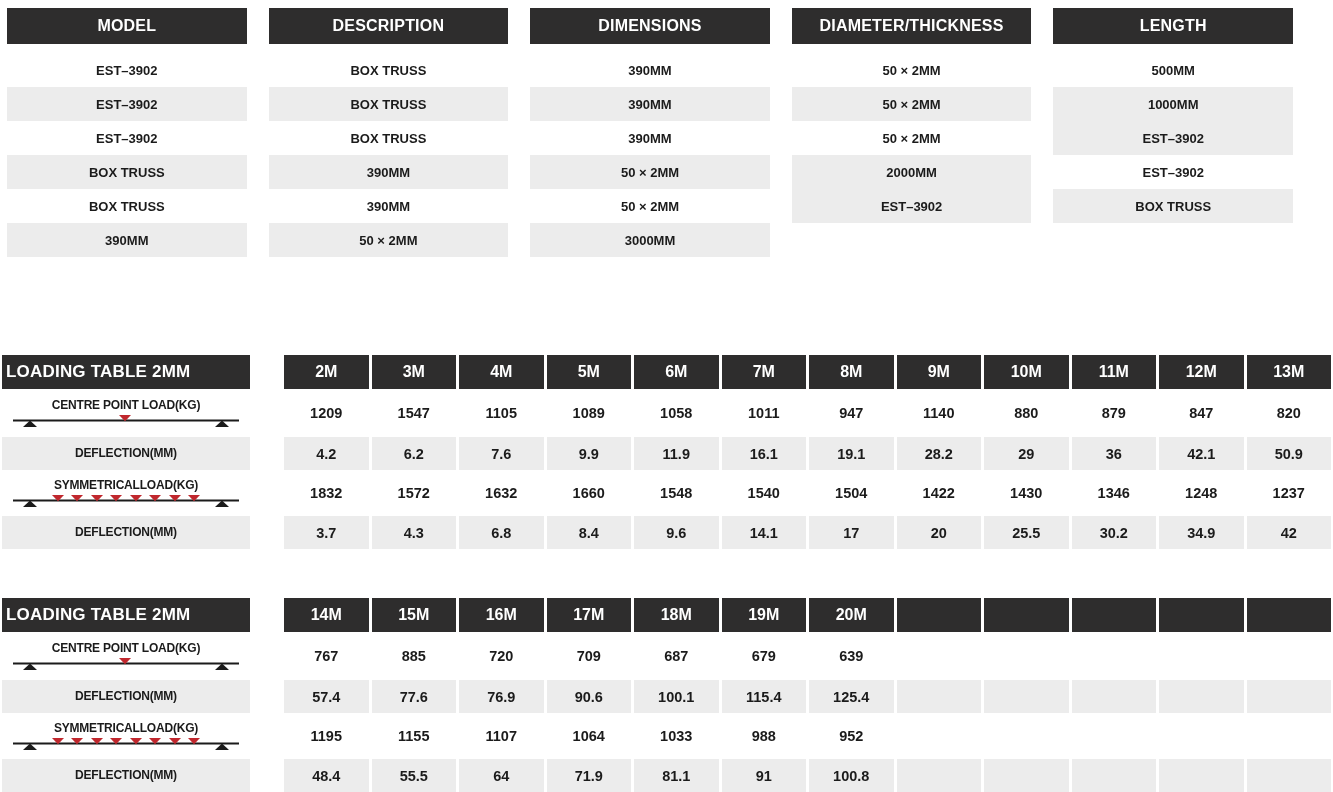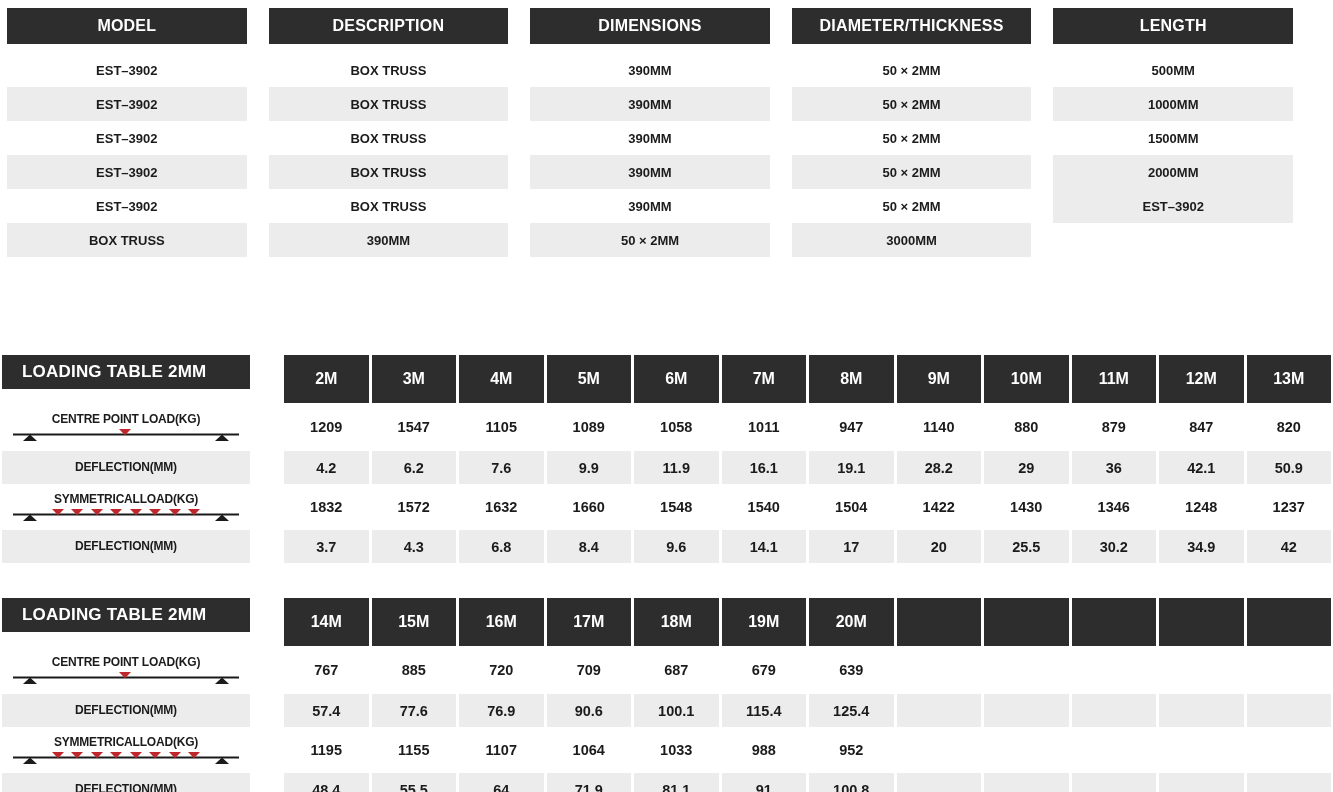--- a/index.html
+++ b/index.html
@@ -42,24 +42,24 @@
     position:absolute;left:2px;width:1329px;
     display:grid;
     grid-template-columns:248px 28px repeat(12,1fr);
     column-gap:3px;row-gap:2px;
   }
   #loading-table-0{top:355px;}
   #loading-table-1{top:598px;}
   .lt-title{
     height:34px;background:var(--header-bg);color:var(--header-text);
     display:flex;align-items:center;
-    padding-left:20px;font-size:17px;letter-spacing:.2px;
+    padding-left:4px;font-size:17px;letter-spacing:.2px;
   }
   .lt-h{
-    height:48px;background:var(--header-bg);color:var(--header-text);
+    height:34px;background:var(--header-bg);color:var(--header-text);
     display:flex;align-items:center;justify-content:center;font-size:16px;
   }
   .lt-spacer{background:transparent;}
   .lt-label{
     display:flex;flex-direction:column;align-items:center;justify-content:center;
     font-size:12px;letter-spacing:-.2px;text-align:center;line-height:1.05;
   }
   .lt-label svg{display:block;margin-top:2px;}
   .lt-val{
     display:flex;align-items:center;justify-content:center;font-size:14.5px;
@@ -87,21 +87,20 @@
     <div class="sp-c">500MM</div>
     <div class="sp-c alt">EST–3902</div>
     <div class="sp-c alt">BOX TRUSS</div>
     <div class="sp-c alt">390MM</div>
     <div class="sp-c alt">50 × 2MM</div>
     <div class="sp-c alt">1000MM</div>
     <div class="sp-c">EST–3902</div>
     <div class="sp-c">BOX TRUSS</div>
     <div class="sp-c">390MM</div>
     <div class="sp-c">50 × 2MM</div>
-    <div class="sp-c">1500MM</div>
     <div class="sp-c alt">EST–3902</div>
     <div class="sp-c alt">BOX TRUSS</div>
     <div class="sp-c alt">390MM</div>
     <div class="sp-c alt">50 × 2MM</div>
     <div class="sp-c alt">2000MM</div>
     <div class="sp-c">EST–3902</div>
     <div class="sp-c">BOX TRUSS</div>
     <div class="sp-c">390MM</div>
     <div class="sp-c">50 × 2MM</div>
     <div class="sp-c alt">EST–3902</div>

